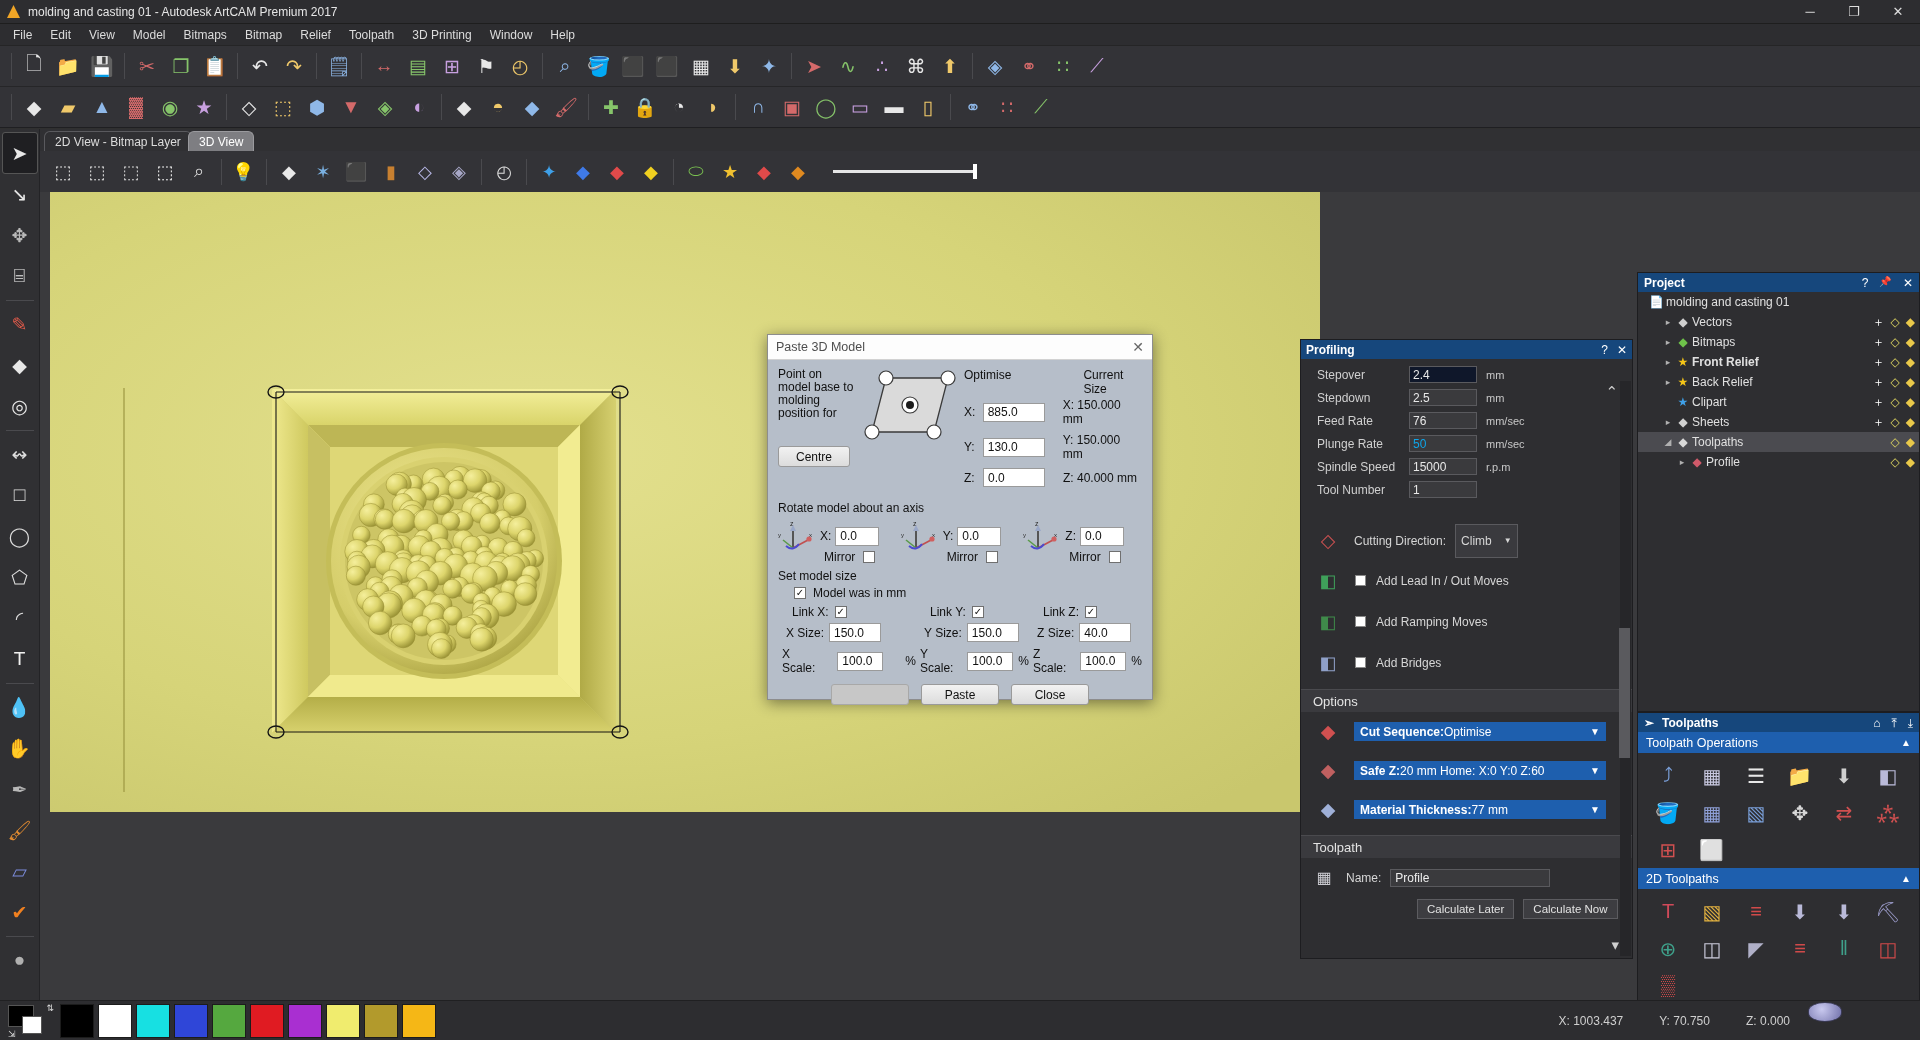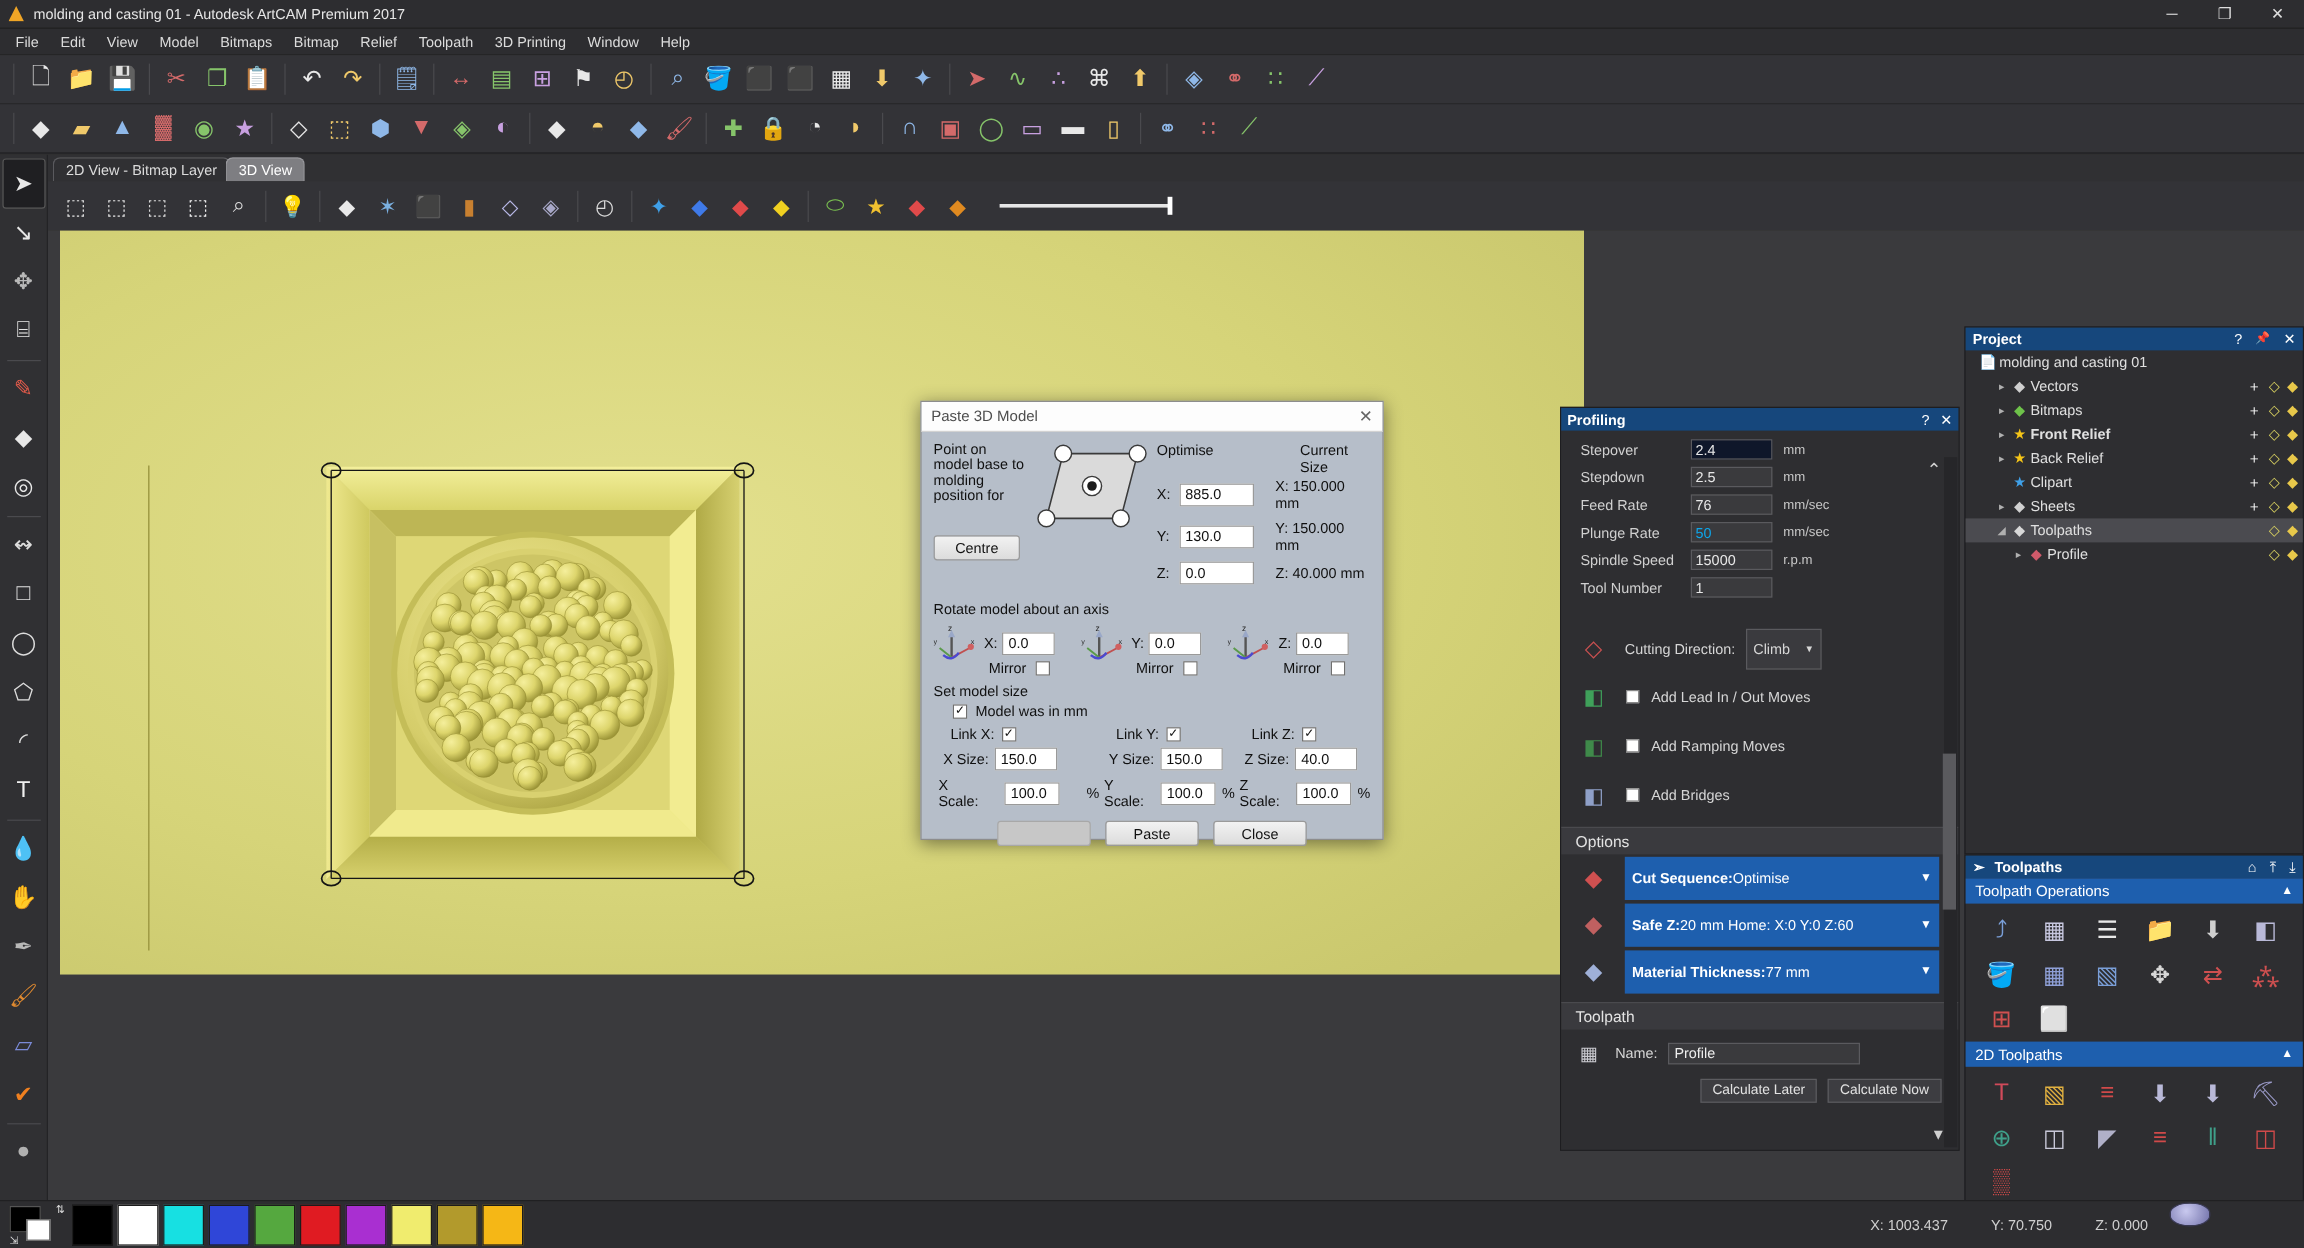--- a/index.html
+++ b/index.html
@@ -76,22 +76,22 @@
     padding-left:16px;}
   .pf-row label{ width:92px; color:#d0d0d0;}
   .pf-row input{ width:68px;height:17px; background:#3a3a3d; border:1px solid #5a5a5e;
     color:#e8e8e8; font-size:12px; padding:0 3px; font-family:inherit;}
   .pf-row .unit{ margin-left:9px; color:#c8c8c8; font-size:11px;}
 
   .pf-sect{ background:#3a3a3e; height:23px; display:flex; align-items:center;
      padding-left:12px; font-size:13px; color:#e3e3e3; margin-top:6px;
      border-top:1px solid #4a4a4e;}
   .optrow{ display:flex; align-items:center; height:39px; padding-left:10px; gap:9px;}
-  .optbar{ flex:1; height:36px; background:#1e5fae; display:flex; align-items:center;
-    padding:0 6px; font-size:12px; color:#fff; margin-right:16px;}
+  .optbar{ flex:1; height:19px; background:#1e5fae; display:flex; align-items:center;
+    padding:0 6px; font-size:12px; color:#fff; margin-right:26px;}
   .optbar .car{ margin-left:auto; font-size:10px;}
   .chkrow{ display:flex; align-items:center; height:41px; padding-left:10px; gap:10px;
      font-size:12px;}
   .cbx{ width:11px;height:11px;background:#fff;border:1px solid #888;display:inline-block;}
   .pf-scroll{ position:absolute; right:1px; top:22px; width:11px; bottom:2px;
      background:#262629;}
   .pf-thumb{ position:absolute; right:1px; top:247px; width:11px; height:130px;
      background:#5a5a5e;}
 
   

